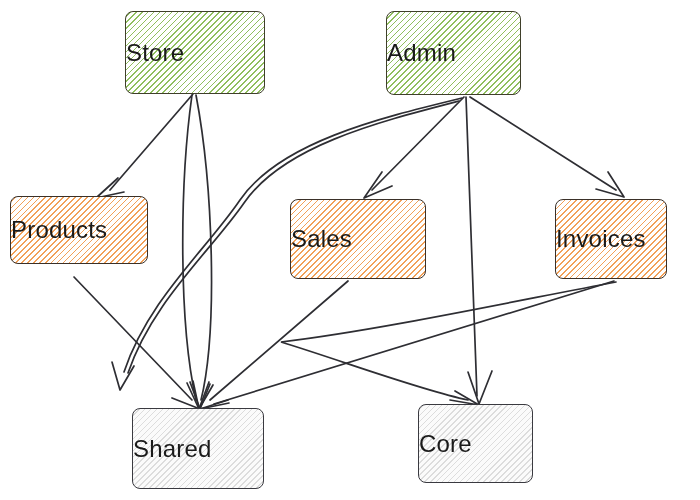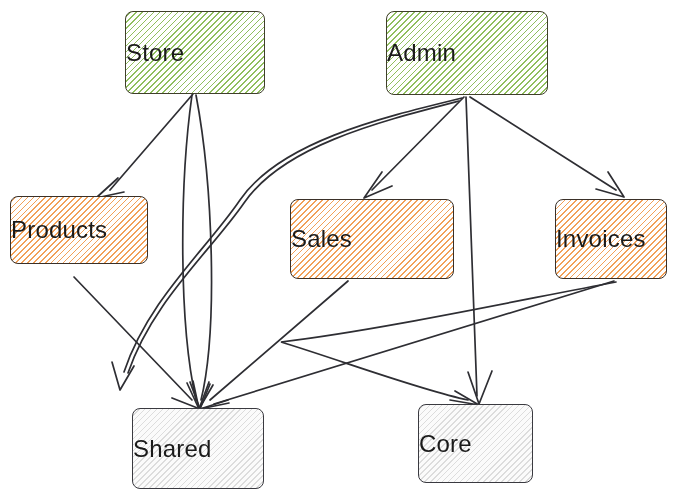--- a/index.html
+++ b/index.html
@@ -150,29 +150,29 @@
       <path class="edge-path" d="M 616 282 C 520 300 380 330 281 342 C 340 360 420 390 468 400"></path>
       <path class="arrow-head" d="M 479 405 L 450 400 M 479 405 L 455 391"></path>
     </g>
 
   </svg>
 
   <div class="node fill-green border-green" style="left:125px; top:11px; width:140px; height:83px;">
     <span class="node-label">Store</span>
   </div>
 
-  <div class="node fill-green border-green" style="left:386px; top:11px; width:162px; height:84px;">
+  <div class="node fill-green border-green" style="left:386px; top:11px; width:135px; height:84px;">
     <span class="node-label">Admin</span>
   </div>
 
   <div class="node fill-orange border-orange" style="left:10px; top:196px; width:138px; height:68px;">
     <span class="node-label">Products</span>
   </div>
 
-  <div class="node fill-orange border-orange" style="left:290px; top:199px; width:164px; height:80px;">
+  <div class="node fill-orange border-orange" style="left:290px; top:199px; width:136px; height:80px;">
     <span class="node-label">Sales</span>
   </div>
 
   <div class="node fill-orange border-orange" style="left:555px; top:199px; width:112px; height:80px;">
     <span class="node-label">Invoices</span>
   </div>
 
   <div class="node fill-gray border-gray" style="left:132px; top:408px; width:132px; height:81px;">
     <span class="node-label">Shared</span>
   </div>

